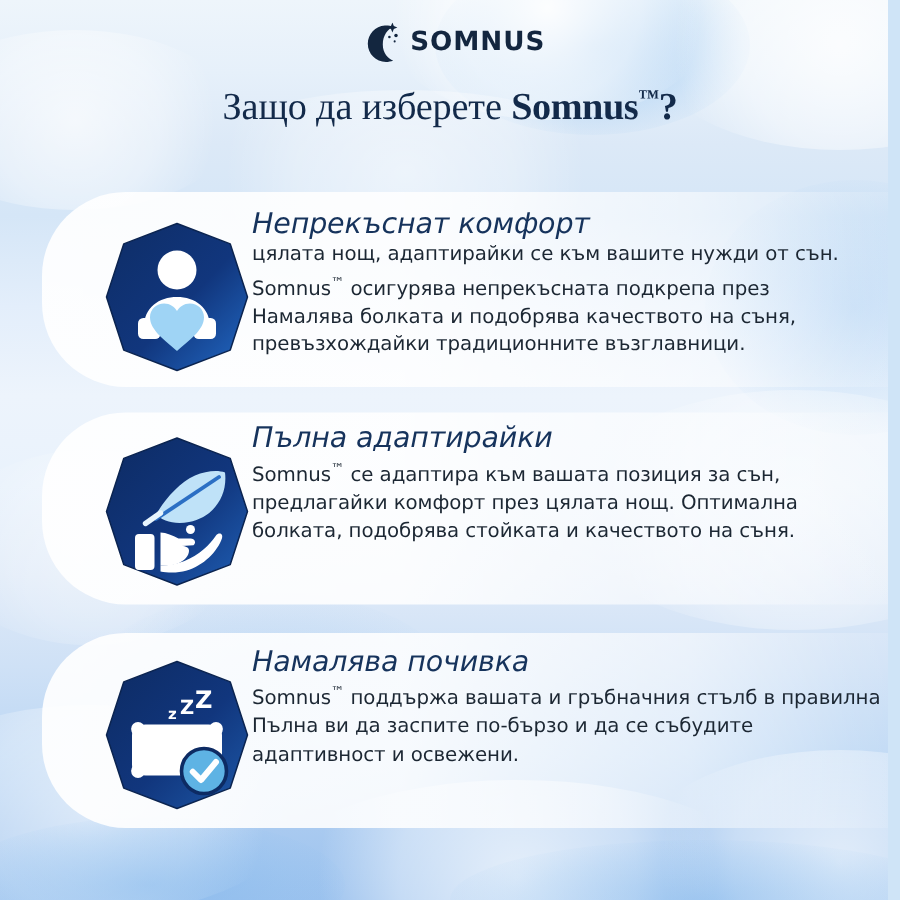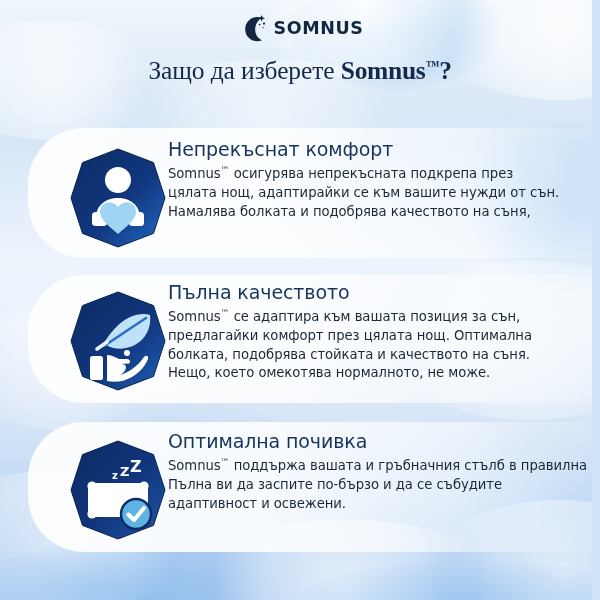--- a/index.html
+++ b/index.html
@@ -154,20 +154,21 @@
   #card-1 .card-text { top: 6px; }
   #card-2 .card-text { top: 8px; }
 
   .feature-title {
     font-size: 19px;
     color: #16335c;
     font-weight: normal;
     margin: 0 0 1px 0;
     letter-spacing: -0.1px;
     white-space: nowrap;
+    font-style: italic;
   }
   .feature-body {
     font-size: 13.2px;
     line-height: 18.6px;
     color: #1c2733;
     margin: 0;
     letter-spacing: -0.05px;
   }
   .feature-body .tm {
     font-size: 9px;
@@ -229,23 +230,24 @@
                L64 79 L64 70 L40 70 L40 79 L30 79 Z" fill="#ffffff"></path>
       <rect x="26" y="66" width="15" height="14" rx="3.5" fill="#ffffff"></rect>
       <rect x="63" y="66" width="15" height="14" rx="3.5" fill="#ffffff"></rect>
       <path d="M52 88 C44 81 34 74 34 65.5 C34 60 38.4 56.3 43.4 56.3
                C47.3 56.3 50.3 58.6 52 61.3 C53.7 58.6 56.7 56.3 60.6 56.3
                C65.6 56.3 70 60 70 65.5 C70 74 60 81 52 88 Z" fill="#9fd4f5"></path>
     </svg>
     <div class="card-text">
       <p class="feature-title">Непрекъснат комфорт</p>
       <p class="feature-body">
+        <span class="nowrapline">цялата нощ, адаптирайки се към вашите нужди от сън.</span>
         <span class="nowrapline"><span>Somnus</span><span class="tm">™</span><span> осигурява непрекъсната подкрепа през</span></span>
-        <span class="nowrapline">цялата нощ, адаптирайки се към вашите нужди от сън.</span>
         <span class="nowrapline">Намалява болката и подобрява качеството на съня,</span>
+        <span class="nowrapline">превъзхождайки традиционните възглавници.</span>
       </p>
     </div>
   </div>
 
   <div class="card" id="card-1">
     <svg class="card-icon" viewBox="0 0 104 104">
       <defs>
         <linearGradient id="hepG1" x1="0" y1="0" x2="1" y2="1">
           <stop offset="0%" stop-color="#0d2b63"></stop>
           <stop offset="55%" stop-color="#11367d"></stop>
@@ -259,26 +261,25 @@
       <path d="M31 60 L41 53" stroke="#e8f5fd" stroke-width="3.6" stroke-linecap="round"></path>
       <rect x="24" y="67" width="13" height="24" rx="2.6" fill="#ffffff"></rect>
       <path d="M41 66 C45 66 49 68 53 70 L61 70 C64 70 65 73 63 74.5
                L55 75 C58 75 60 76 60 78 C60 83 54 88 45 88 L41 88 Z" fill="#ffffff"></path>
       <path d="M41 88 C52 88 62 84 70 77 C73 74.5 76 71 78 68
                C80 65.6 83 66.8 82 69.8 C79 78.5 70 88 58 91.5
                C53 93 46 93 41 92 Z" fill="#ffffff"></path>
       <circle cx="61" cy="64" r="3" fill="#ffffff"></circle>
     </svg>
     <div class="card-text">
-      <p class="feature-title">Пълна качеството</p>
+      <p class="feature-title">Пълна адаптирайки</p>
       <p class="feature-body">
         <span class="nowrapline"><span>Somnus</span><span class="tm">™</span><span> се адаптира към вашата позиция за сън,</span></span>
         <span class="nowrapline">предлагайки комфорт през цялата нощ. Оптимална</span>
         <span class="nowrapline">болката, подобрява стойката и качеството на съня.</span>
-        <span class="nowrapline">Нещо, което омекотява нормалното, не може.</span>
       </p>
     </div>
   </div>
 
   <div class="card" id="card-2">
     <svg class="card-icon" viewBox="0 0 104 104">
       <defs>
         <linearGradient id="hepG2" x1="0" y1="0" x2="1" y2="1">
           <stop offset="0%" stop-color="#0d2b63"></stop>
           <stop offset="55%" stop-color="#11367d"></stop>
@@ -292,21 +293,21 @@
       <path d="M22 52 C22 47 26 45 31 45 L73 45 C78 45 82 47 82 52
                L82 72 C82 77 78 79 73 79 L31 79 C26 79 22 77 22 72 Z" fill="#ffffff"></path>
       <circle cx="26" cy="48" r="4.6" fill="#ffffff"></circle>
       <circle cx="78" cy="48" r="4.6" fill="#ffffff"></circle>
       <circle cx="26" cy="76" r="4.6" fill="#ffffff"></circle>
       <circle cx="78" cy="76" r="4.6" fill="#ffffff"></circle>
       <circle cx="70" cy="76" r="15" fill="#5eb3e4" stroke="#0d2b63" stroke-width="2.4"></circle>
       <path d="M62.5 76.5 L68 82 L78 70" stroke="#ffffff" stroke-width="4" fill="none" stroke-linecap="round" stroke-linejoin="round"></path>
     </svg>
     <div class="card-text">
-      <p class="feature-title">Оптимална почивка</p>
+      <p class="feature-title">Намалява почивка</p>
       <p class="feature-body">
         <span class="nowrapline"><span>Somnus</span><span class="tm">™</span><span> поддържа вашата и гръбначния стълб в правилна</span></span>
         <span class="nowrapline">Пълна ви да заспите по-бързо и да се събудите</span>
         <span class="nowrapline">адаптивност и освежени.</span>
       </p>
     </div>
   </div>
 
 </div>
 

